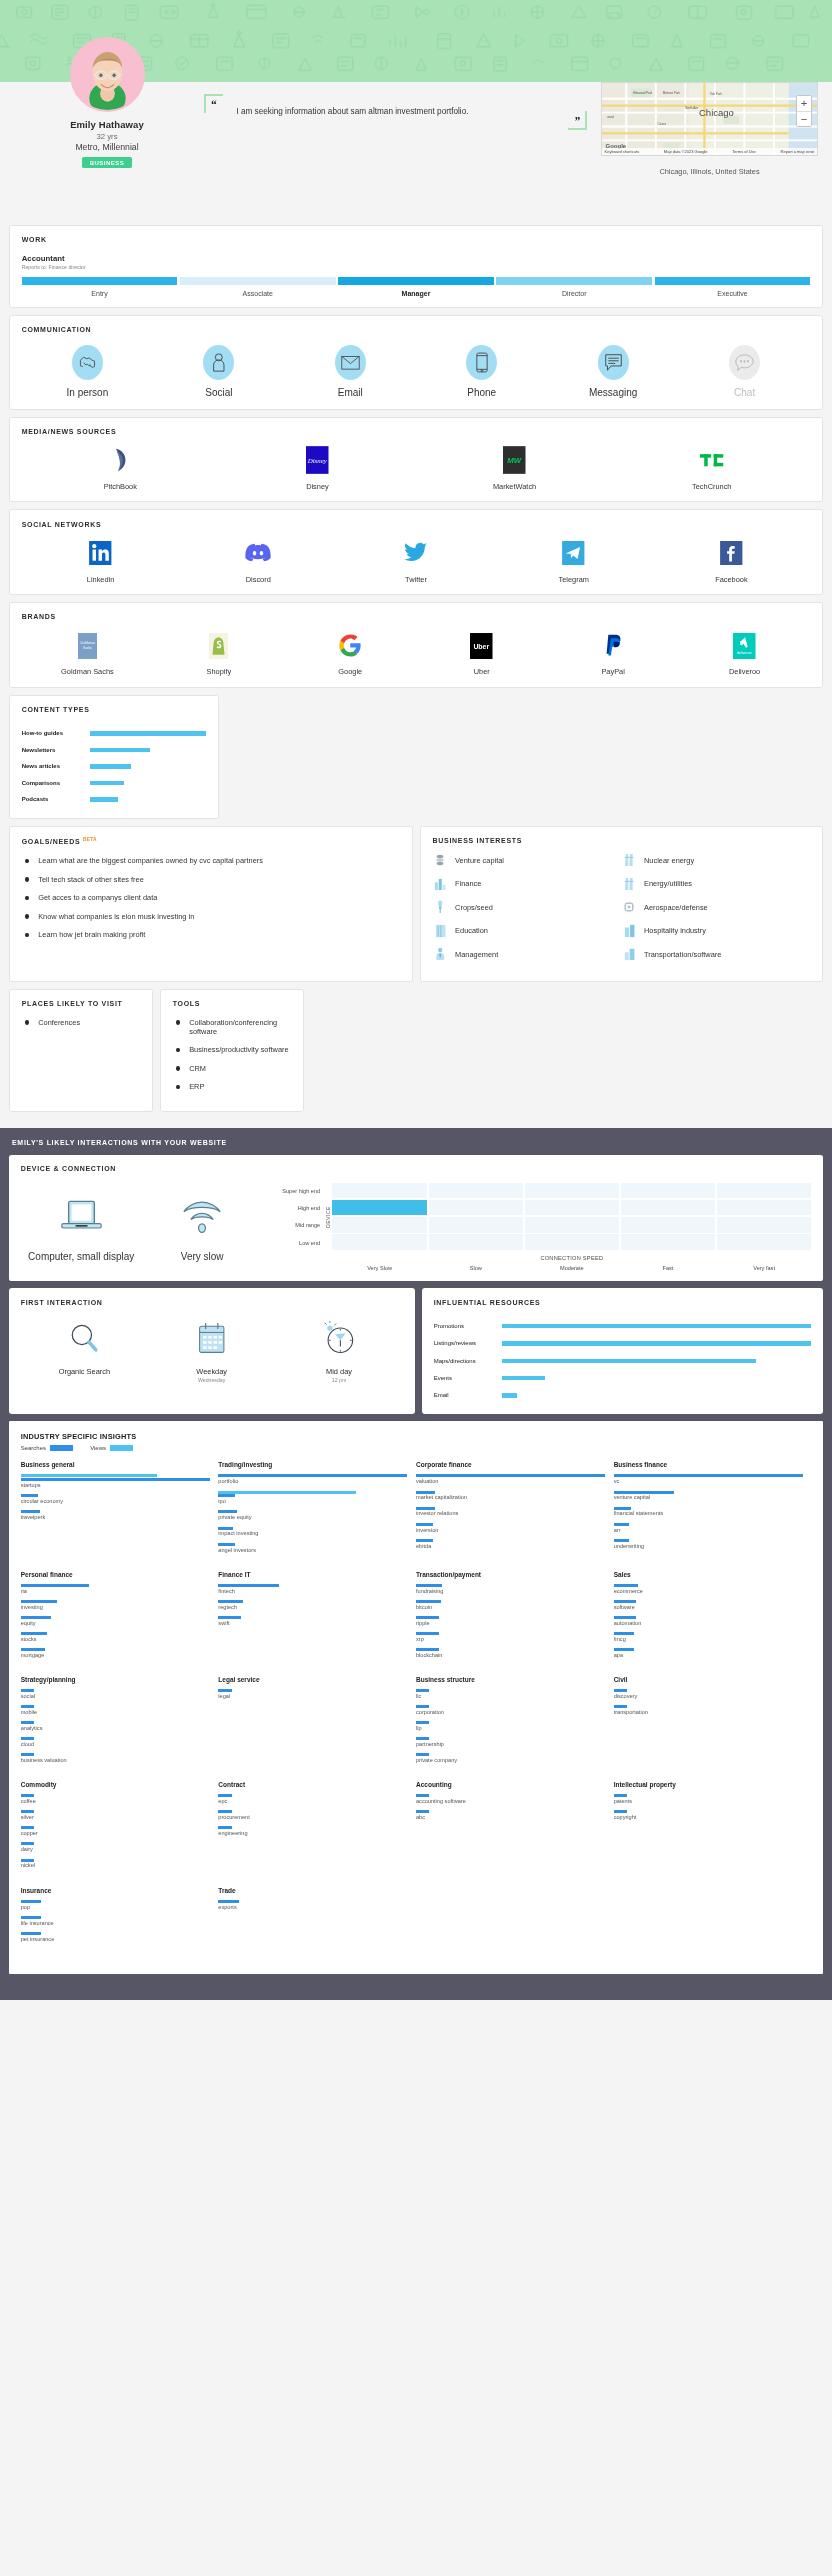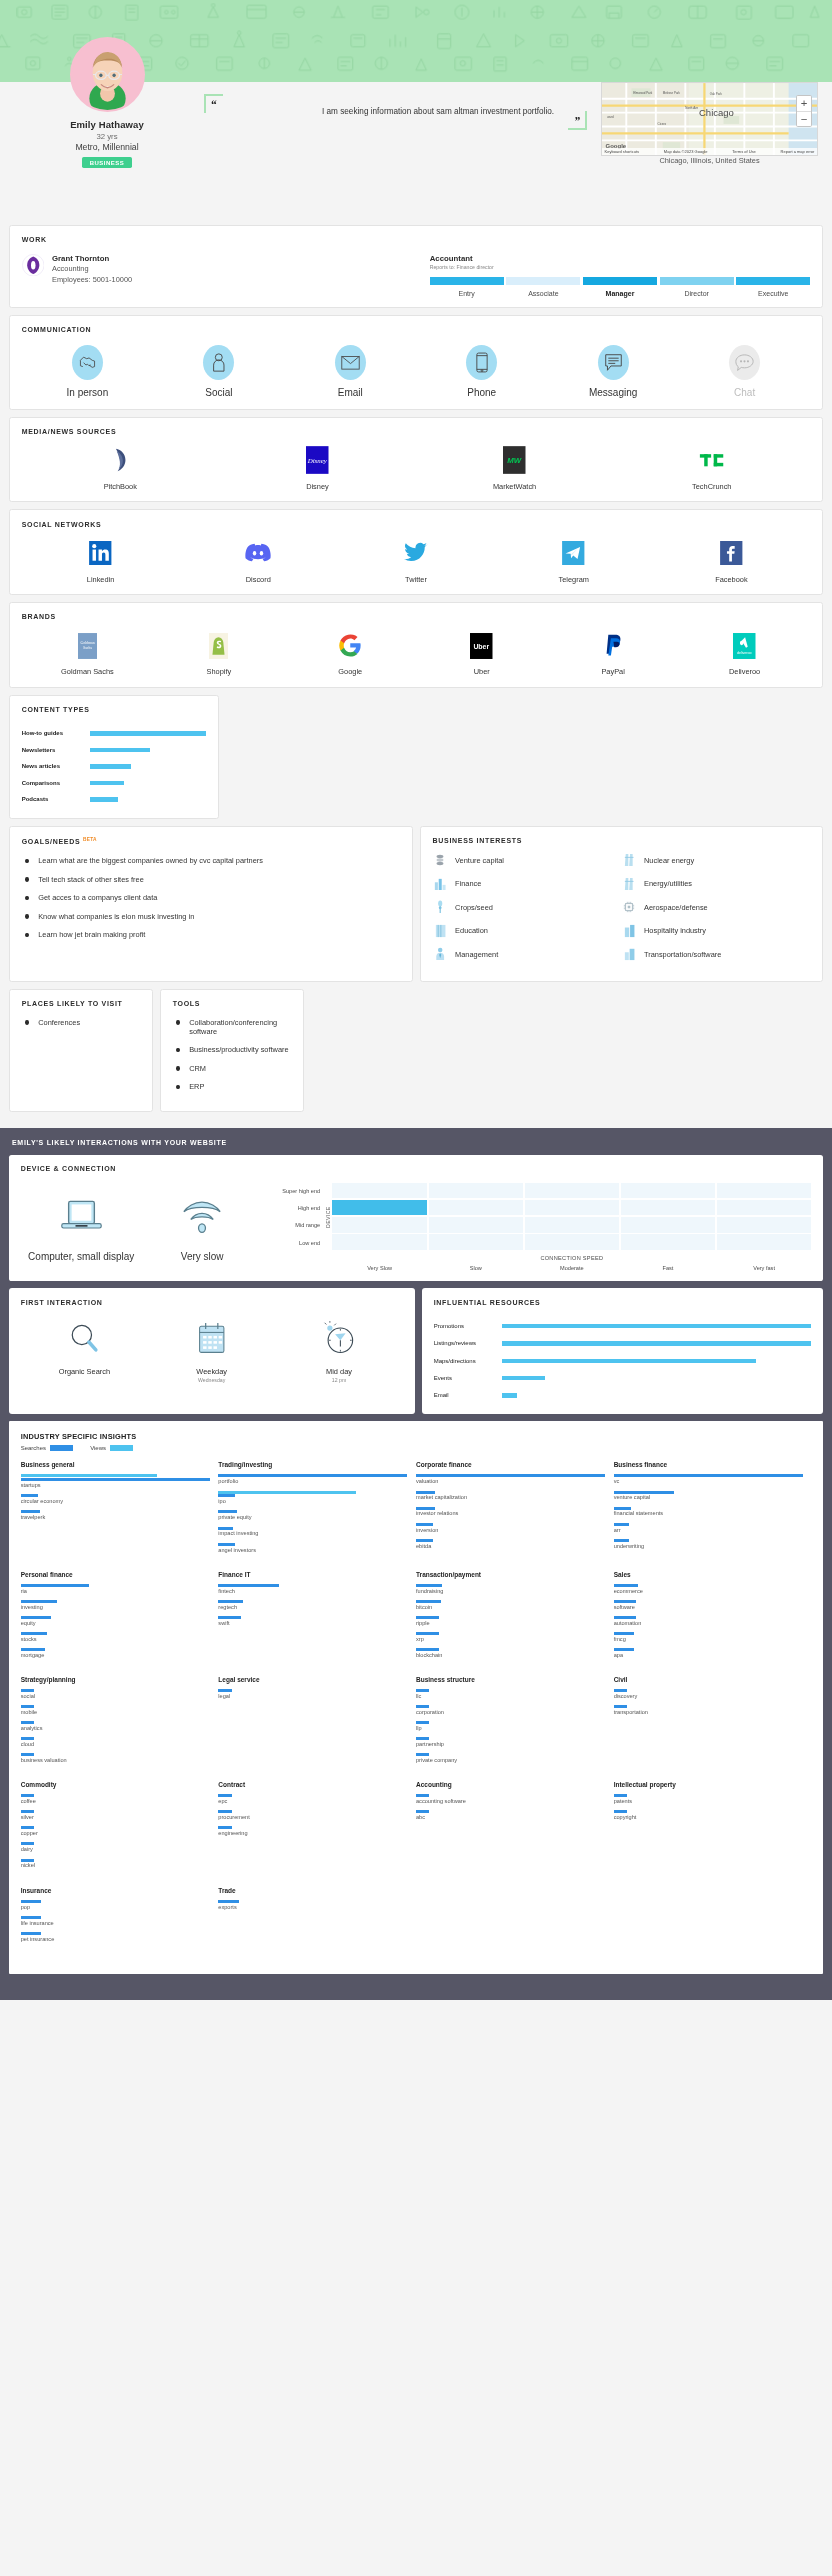--- a/index.html
+++ b/index.html
@@ -61,21 +61,21 @@
   }
 
   .quote-col { flex: 1; padding: 12px 14px 0 3.5px; position: relative; min-height: 95px;}
   .quote-box { position: relative; padding: 8.7px 22.5px; }
   .q-corner { position: absolute; width: 19px; height: 19px; }
   .q-tl { top: 0; left: 0; border-top: 2.6px solid #a9e3b5; border-left: 2.6px solid #a9e3b5; }
   .q-br { bottom: 0; right: 0; border-bottom: 2.6px solid #a9e3b5; border-right: 2.6px solid #a9e3b5; }
   .q-mark { font-family: "Liberation Serif", serif; font-weight: bold; font-style: italic; font-size: 12px; color: #1b1b1b; }
   .q-mark.left { position: absolute; left: 7px; top: 3.5px; }
   .q-mark.right { position: absolute; right: 7px; bottom: 1.7px; }
-  .q-text { font-size: 8.2px; line-height: 1.45; color: #333; text-align: right; padding: 3.5px 10.4px; }
+  .q-text { font-size: 8.2px; line-height: 1.45; color: #333; text-align: left; padding: 3.5px 10.4px; }
 
   .map-col { width: 217px; padding-top: 0; }
   .map-frame {
     width: 217px; height: 74px;
     position: relative; overflow: hidden;
     border: 0.9px solid #d8d8d8;
     background: #e9e5dc;
   }
   .map-zoom {
     position: absolute; right: 5.2px; top: 12px;
@@ -90,21 +90,21 @@
     font-size: 9.5px; color: #4a4a4a; font-family: "Liberation Sans", sans-serif;
   }
   .map-attrib {
     position: absolute; bottom: 0; left: 0; right: 0;
     background: rgba(255,255,255,.78);
     font-size: 4px; color: #444;
     display: flex; justify-content: space-between;
     padding: 0.9px 2.6px;
   }
   .map-logo { position: absolute; left: 3.5px; bottom: 6px; font-size: 6px; font-weight: bold; color: #5a5a5a; }
-  .map-caption { font-size: 7.4px; color: #555; text-align: center; margin-top: 0; }
+  .map-caption { font-size: 7.4px; color: #555; text-align: center; margin-top: 11px; }
 
   
   .card {
     background: #fff;
     border: 0.9px solid #e3e3e3;
     border-radius: 2.6px;
     margin: 0 8.7px 7px 8.7px;
     padding: 10.4px 12px;
   }
   .sec-title {
@@ -457,32 +457,20 @@
           </div>
         </div>
         <div class="map-caption">Chicago, Illinois, United States</div>
       </div>
     </div>
   </div>
 
   <div class="card">
     <div class="sec-title">WORK</div>
     <div class="work-row">
-      <div class="work-left">
-        <svg class="gt-logo" viewBox="0 0 26 26">
-          <circle cx="13" cy="13" r="12.5" fill="#fff" stroke="#efeaf7"></circle>
-          <path d="M13 3c5 2 7 6 7 10s-3 9-7 10c-4-1-7-6-7-10S8 5 13 3z" fill="#6a2d9e"></path>
-          <ellipse cx="13" cy="13" rx="2.6" ry="5" fill="#fff"></ellipse>
-        </svg>
-        <div>
-          <div class="w-co">Grant Thornton</div>
-          <div class="w-sub">Accounting</div>
-          <div class="w-sub">Employees: 5001-10000</div>
-        </div>
-      </div>
       <div class="work-right">
         <div class="w-role">Accountant</div>
         <div class="w-reports">Reports to: Finance director</div>
         <div class="seniority" id="seniority-bars">
             <div class="sen-seg" style="background: rgb(42, 180, 232);"></div>
             <div class="sen-seg" style="background: rgb(217, 238, 251);"></div>
             <div class="sen-seg" style="background: rgb(21, 168, 224);"></div>
             <div class="sen-seg" style="background: rgb(127, 210, 240);"></div>
             <div class="sen-seg" style="background: rgb(42, 180, 232);"></div>
           </div>

